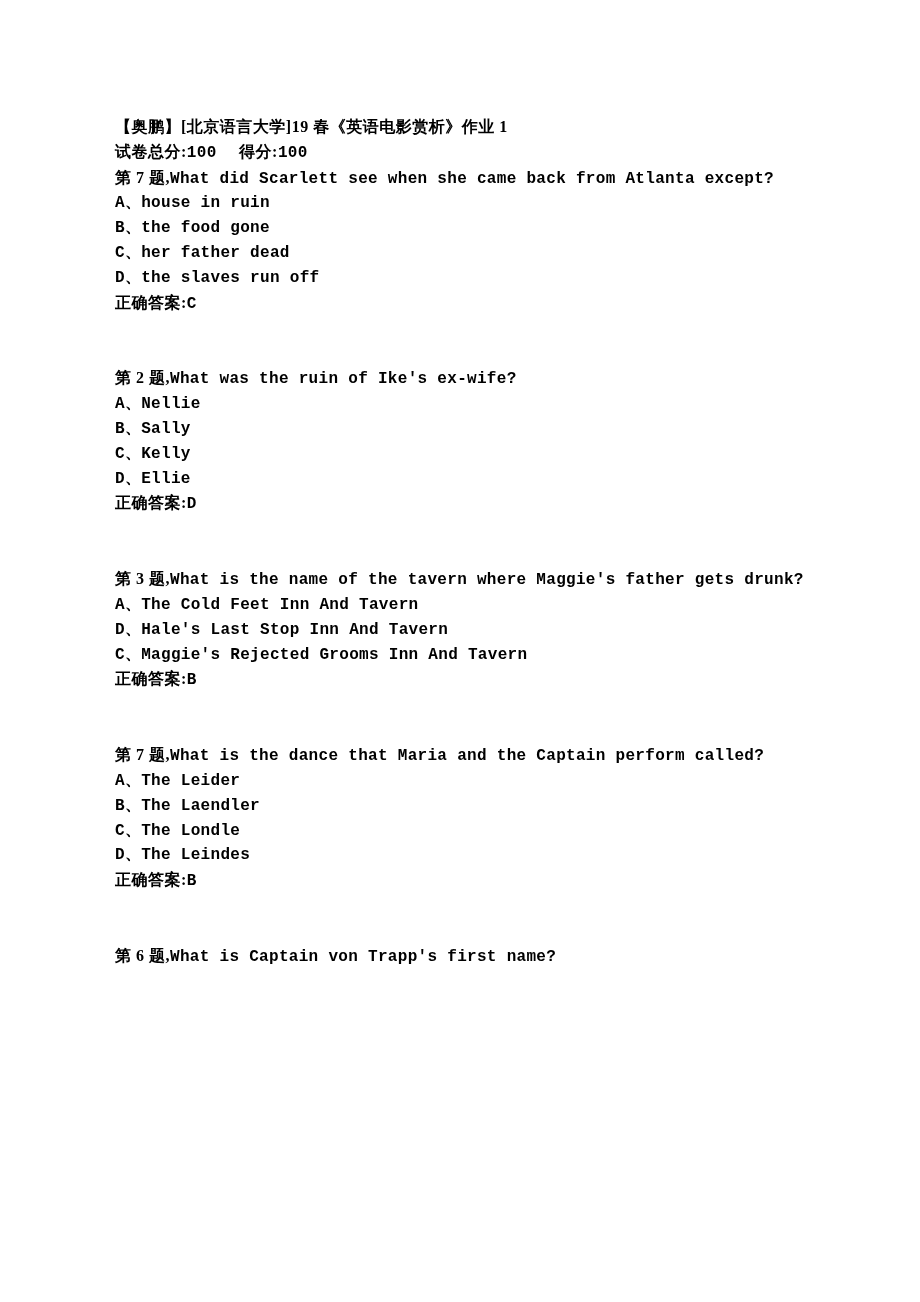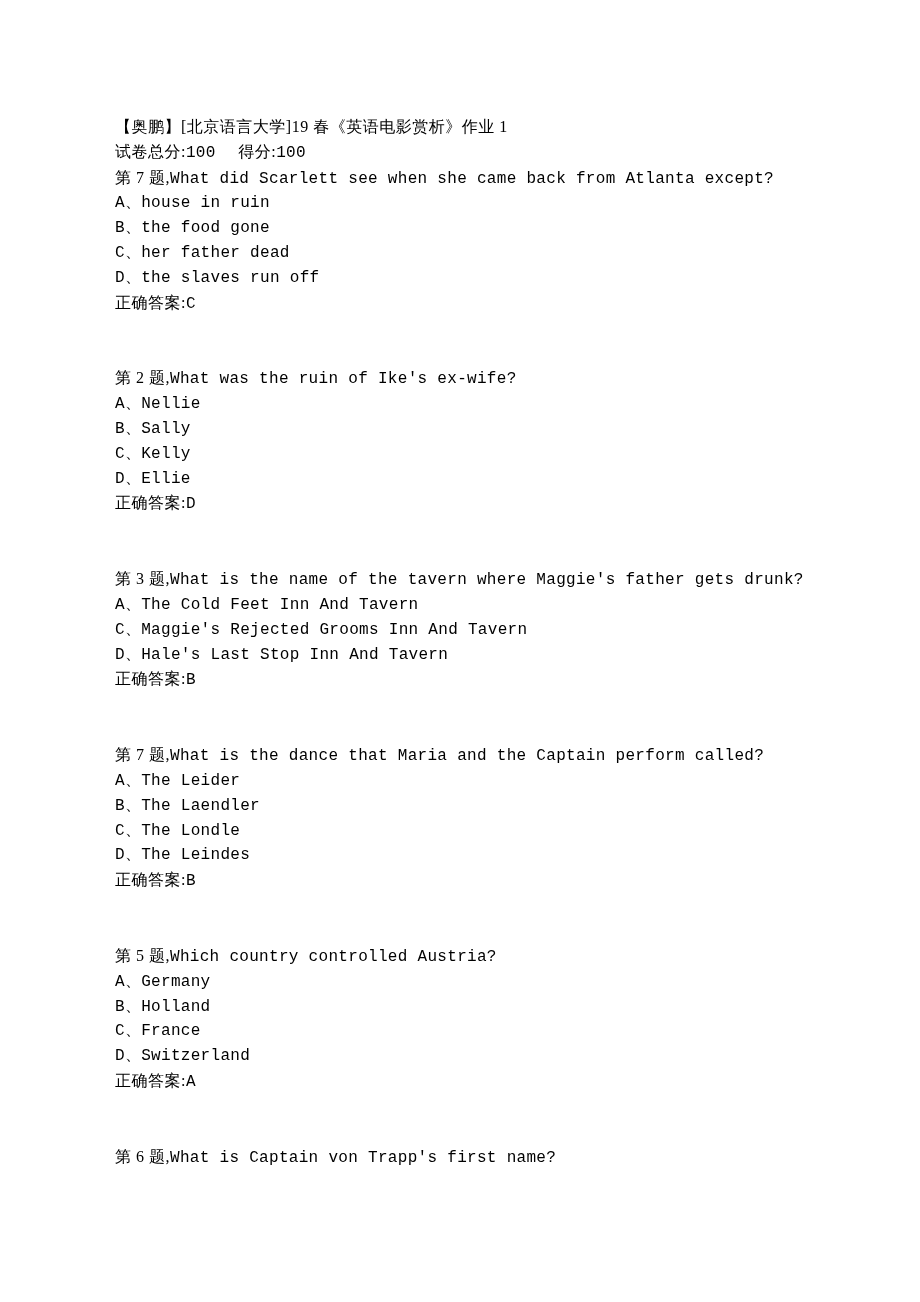--- a/index.html
+++ b/index.html
@@ -7,20 +7,21 @@
     padding: 0;
     background: #ffffff;
     font-family: "SimSun", "宋体", serif;
     font-size: 16px;
     line-height: 1.55;
     color: #000;
     width: 920px;
   }
   .page {
     padding: 115px 115px 0 115px;
+    font-weight: bold;
   }
   .line {
     white-space: pre-wrap;
     letter-spacing: 0.5px;
   }
   .mono {
     font-family: "Courier New", Courier, monospace;
     letter-spacing: 0.3px;
   }
   .question-block {
@@ -53,46 +54,38 @@
     <div class="line mono">C、Kelly</div>
     <div class="line mono">D、Ellie</div>
     <div class="line"><span>正确答案:</span><span class="mono">D</span></div>
   </div>
 
   <div class="question-block"></div>
 
   <div>
     <div class="line"><span>第 3 题,</span><span class="mono">What is the name of the tavern where Maggie's father gets drunk?</span></div>
     <div class="line mono">A、The Cold Feet Inn And Tavern</div>
+    <div class="line mono">D、Hale's Last Stop Inn And Tavern</div>
     <div class="line mono">C、Maggie's Rejected Grooms Inn And Tavern</div>
-    <div class="line mono">D、Hale's Last Stop Inn And Tavern</div>
     <div class="line"><span>正确答案:</span><span class="mono">B</span></div>
   </div>
 
   <div class="question-block"></div>
 
   <div>
     <div class="line"><span>第 7 题,</span><span class="mono">What is the dance that Maria and the Captain perform called?</span></div>
     <div class="line mono">A、The Leider</div>
     <div class="line mono">B、The Laendler</div>
     <div class="line mono">C、The Londle</div>
     <div class="line mono">D、The Leindes</div>
     <div class="line"><span>正确答案:</span><span class="mono">B</span></div>
   </div>
 
   <div class="question-block"></div>
 
-  <div>
-    <div class="line"><span>第 5 题,</span><span class="mono">Which country controlled Austria?</span></div>
-    <div class="line mono">A、Germany</div>
-    <div class="line mono">B、Holland</div>
-    <div class="line mono">C、France</div>
-    <div class="line mono">D、Switzerland</div>
-    <div class="line"><span>正确答案:</span><span class="mono">A</span></div>
-  </div>
 
   <div class="question-block"></div>
 
   <div>
     <div class="line"><span>第 6 题,</span><span class="mono">What is Captain von Trapp's first name?</span></div>
   </div>
 
 </div>
 
 </body></html>

